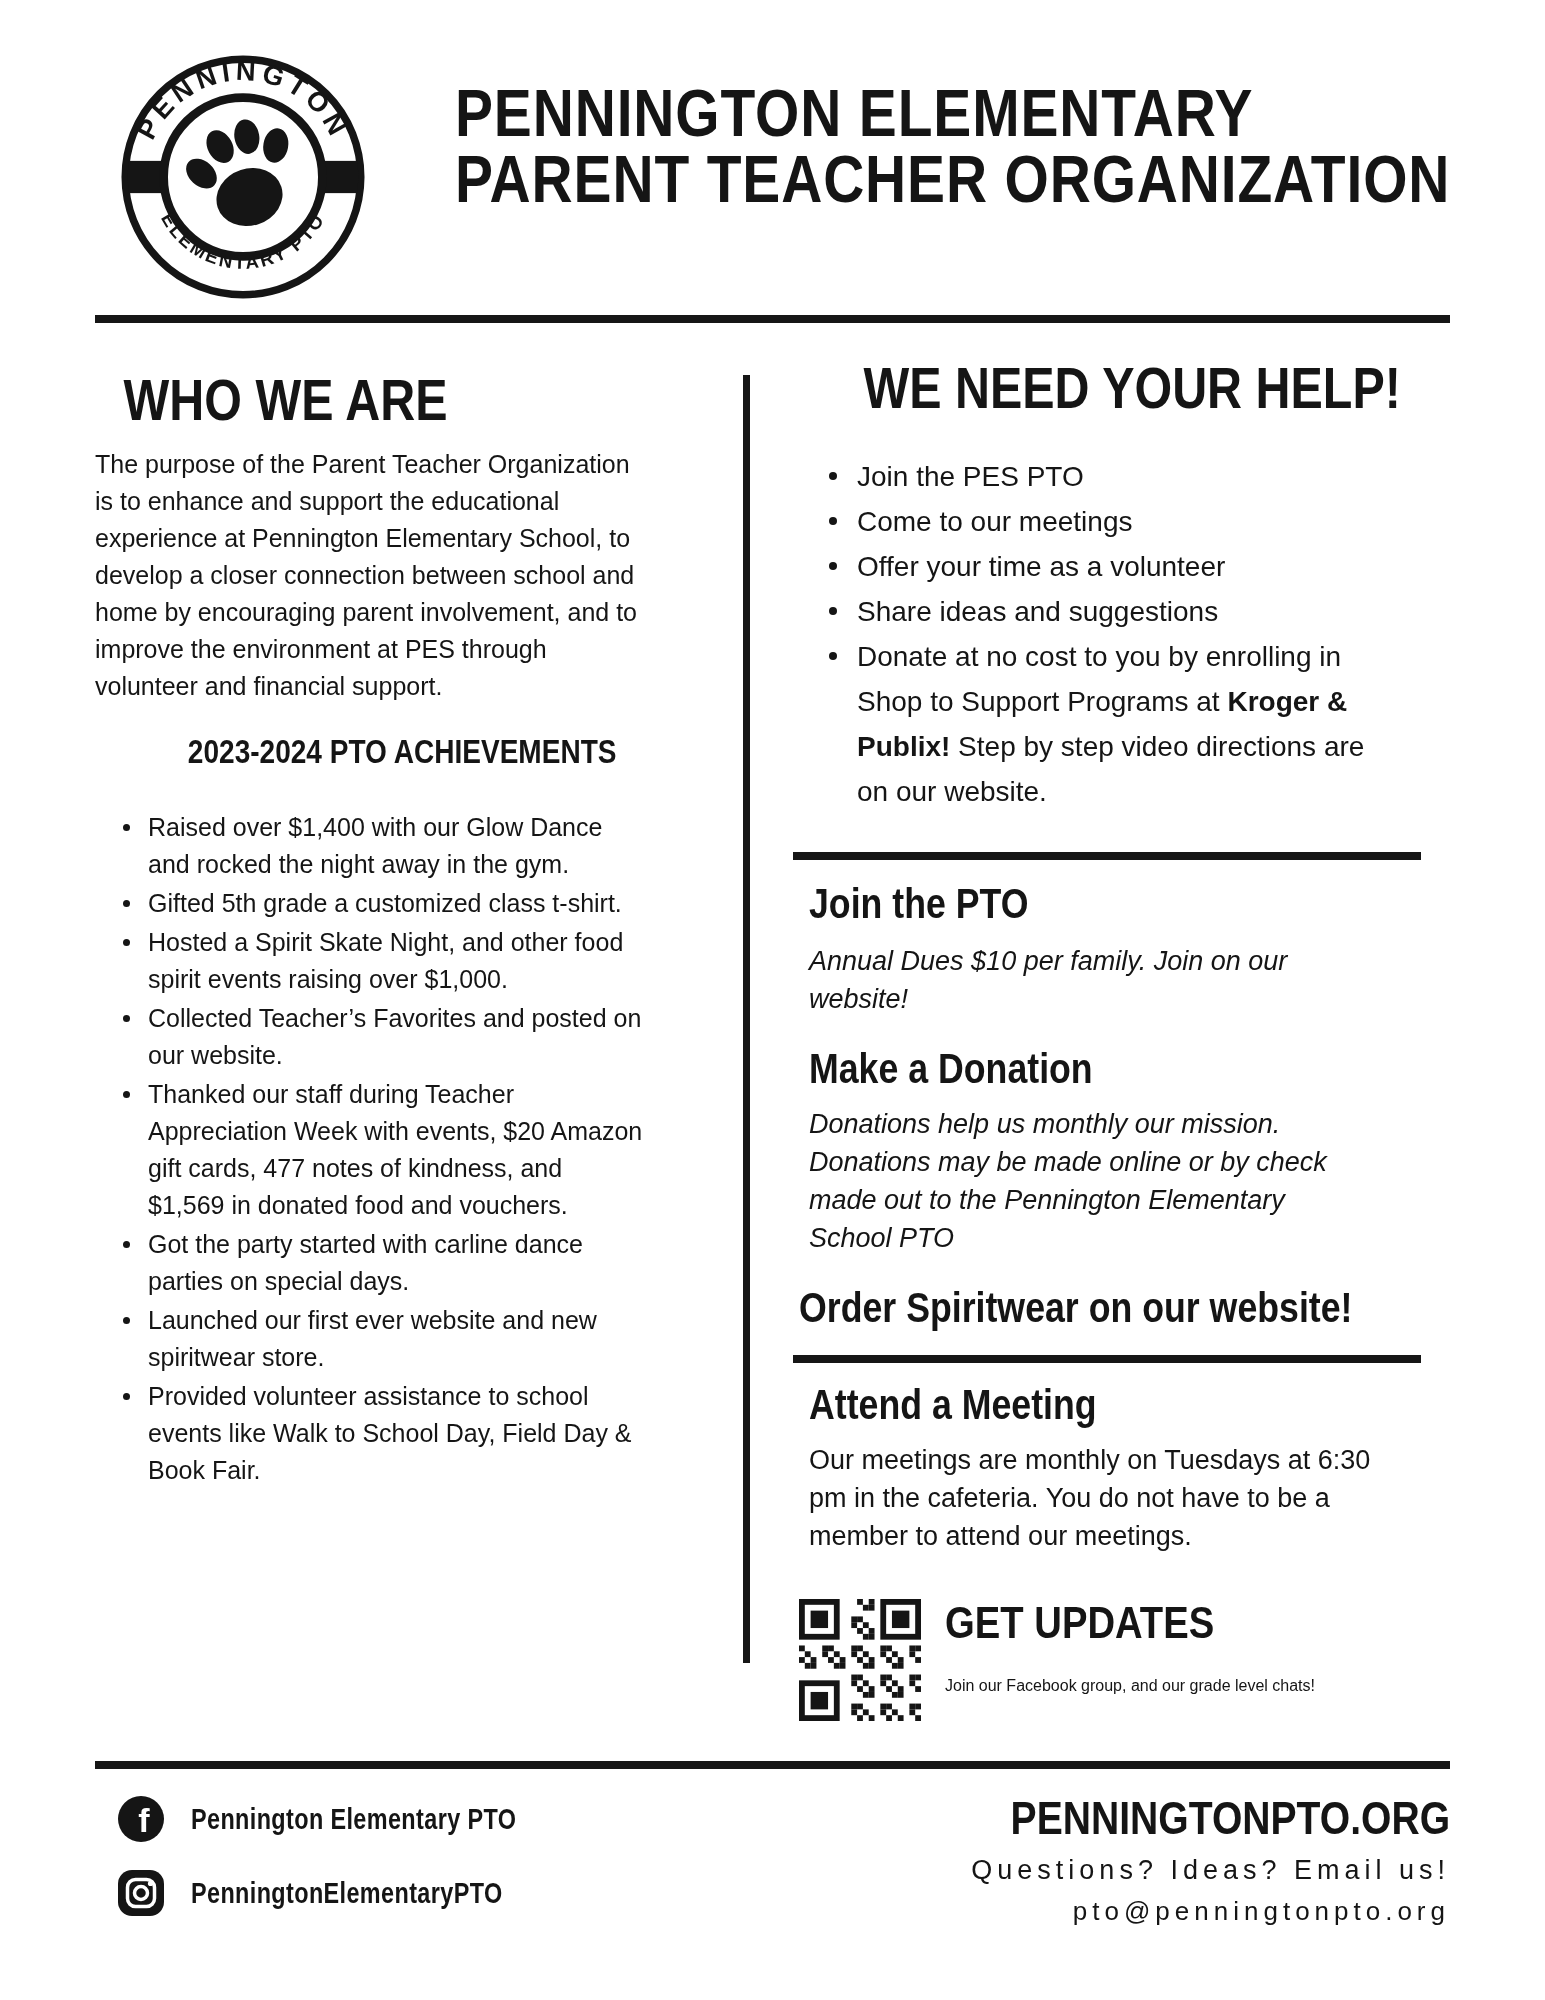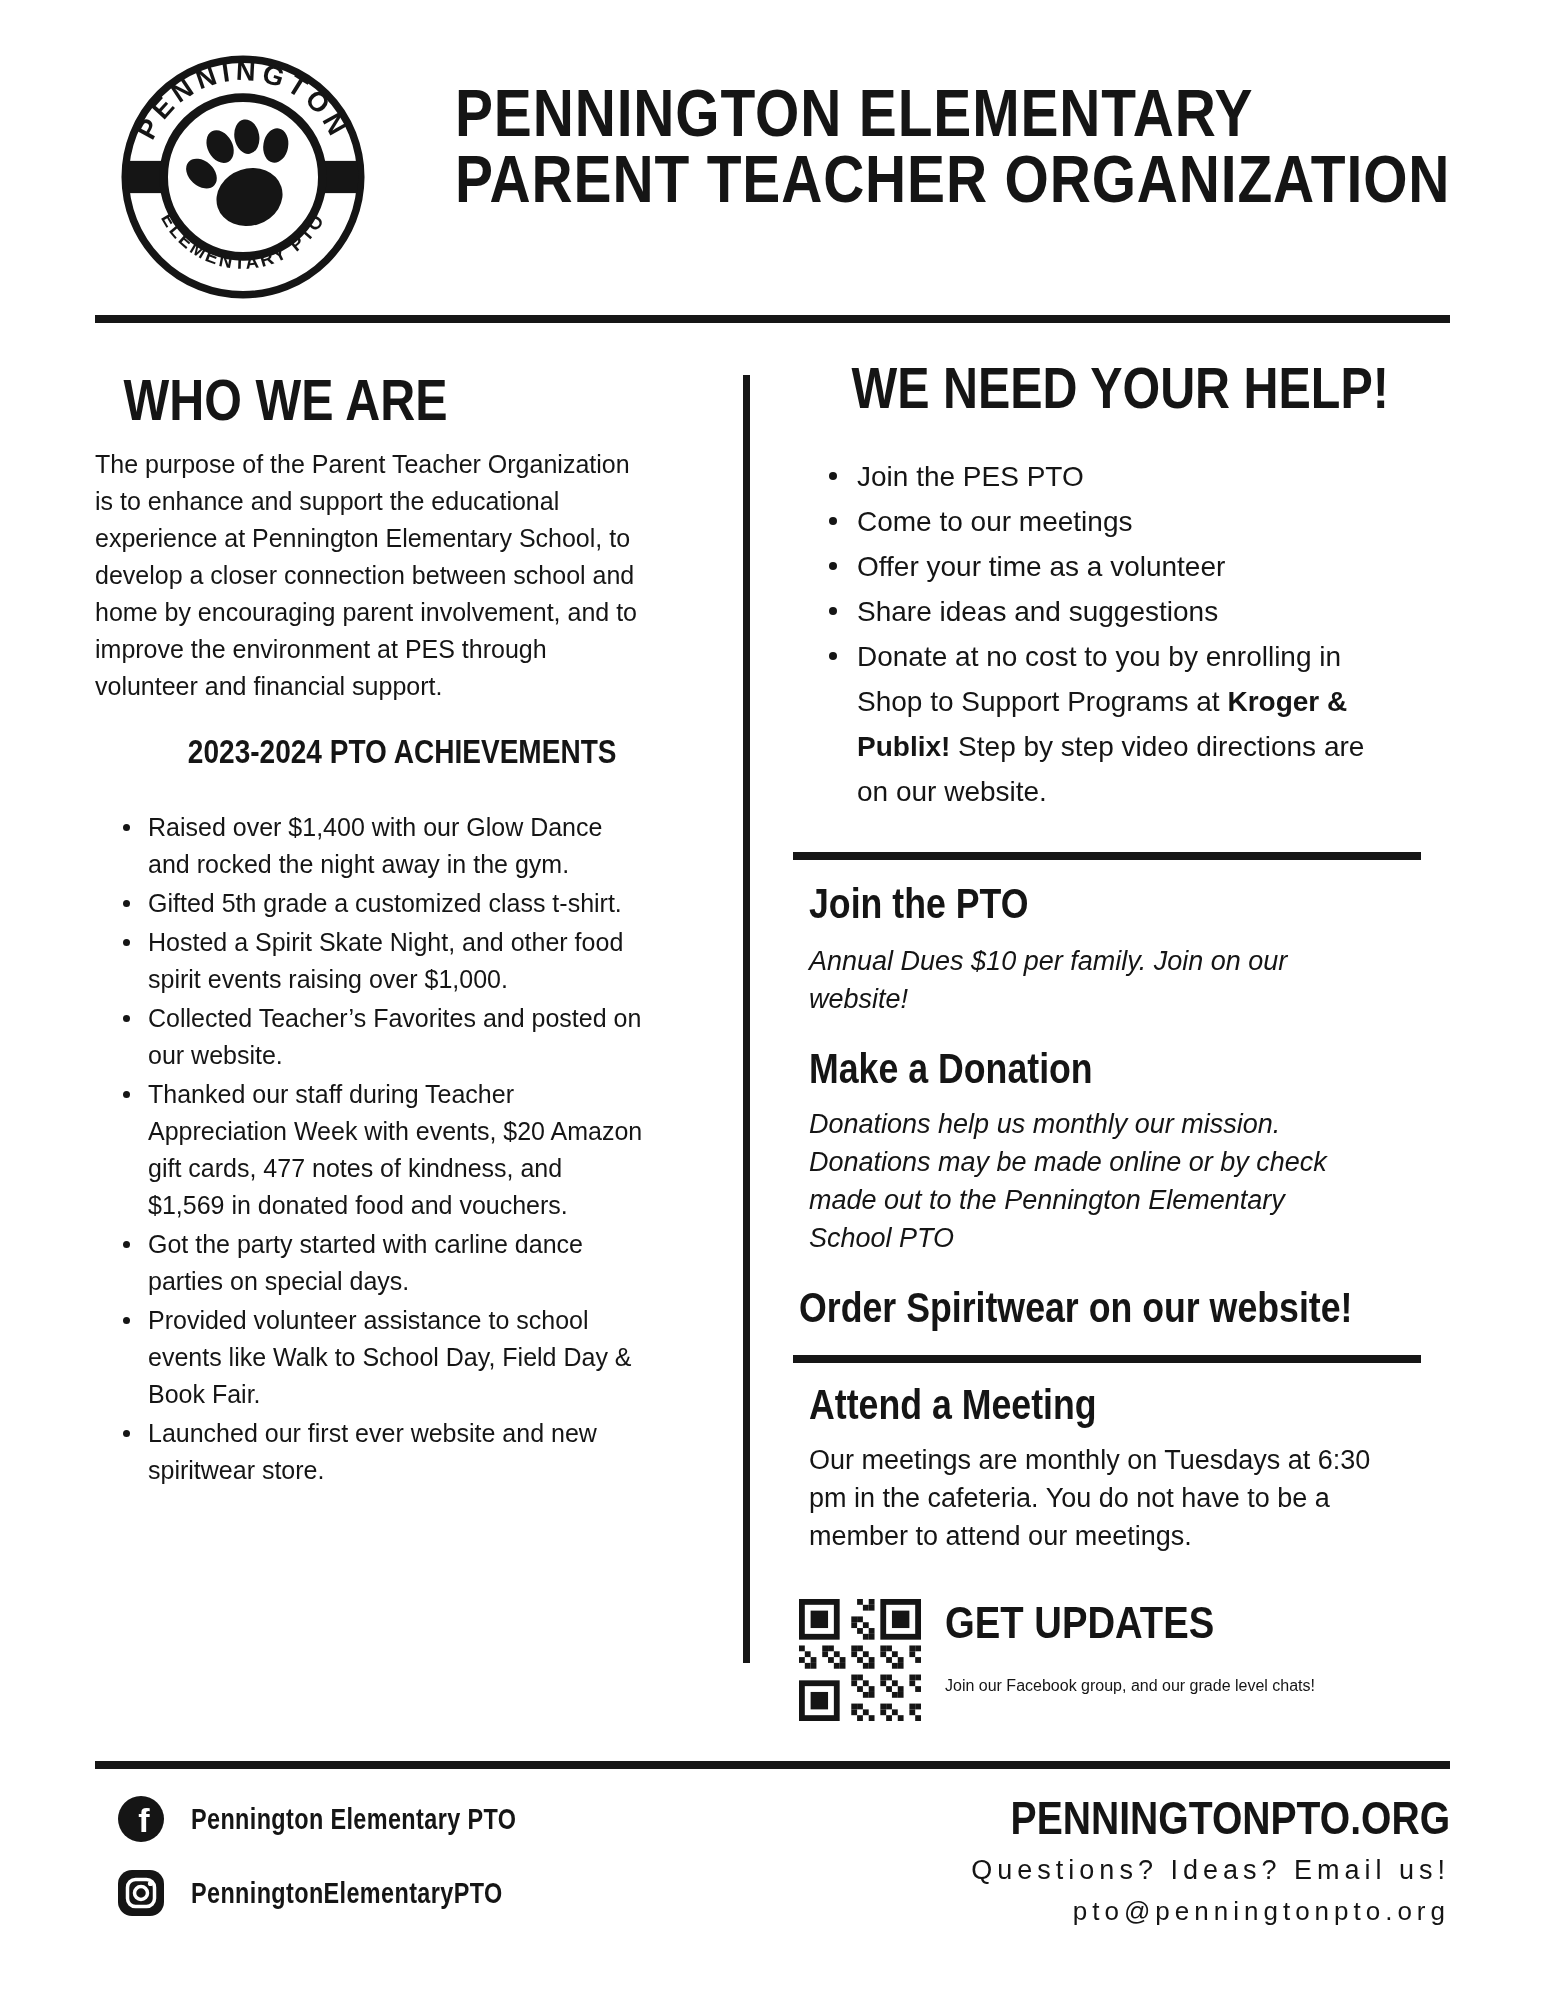--- a/index.html
+++ b/index.html
@@ -29,21 +29,21 @@
   
   .who-heading{text-align:left;font-size:57px;font-weight:bold;line-height:1.1;margin:16px 0 0;}
   .purpose{font-size:25px;line-height:37px;margin-top:14px;max-width:545px;}
   .ach-heading{text-align:center;font-size:33px;font-weight:bold;line-height:1.15;margin-top:28px;}
   .ach-list{list-style:none;margin:38px 0 0;padding:0;font-size:25px;line-height:37px;}
   .ach-list li{position:relative;padding:0 67px 0 53px;margin-bottom:2px;}
   .ach-list li::before{content:"";position:absolute;left:28px;top:15px;width:7px;height:7px;
                        border-radius:50%;background:#151515;}
 
   
-  .help-heading{text-align:center;font-size:57px;font-weight:bold;line-height:1.1;margin:4px 0 16px;}
+  .help-heading{text-align:right;font-size:57px;font-weight:bold;line-height:1.1;margin:4px 0 16px;}
   .help-list{list-style:none;margin:34px 0 0;padding:0;font-size:28px;line-height:45px;}
   .help-list li{position:relative;padding:0 66px 0 64px;}
   .help-list li::before{content:"";position:absolute;left:36px;top:18px;width:8px;height:8px;
                         border-radius:50%;background:#151515;}
   .sec-rule{width:628px;margin-top:38px;}
   .rule-2{margin-top:22px;}
   .sec{padding-left:16px;}
   .sec-heading{font-size:42px;font-weight:bold;line-height:1.15;margin:0;}
   .mt20{margin-top:20px;} .mt18{margin-top:18px;} .mt16{margin-top:16px;}
   .italic-text{font-style:italic;font-size:27px;line-height:38px;}
@@ -115,22 +115,22 @@
         <div class="who-heading"><span class="sqz sqz-c">WHO WE ARE</span></div>
         <p class="purpose">The purpose of the Parent Teacher Organization is to enhance and support the educational experience at Pennington Elementary School, to develop a closer connection between school and home by encouraging parent involvement, and to improve the environment at PES through volunteer and financial support.</p>
         <div class="ach-heading"><span class="sqz sqz-c">2023-2024 PTO ACHIEVEMENTS</span></div>
         <ul class="ach-list">
           <li>Raised over $1,400 with our Glow Dance and rocked the night away in the gym.</li>
           <li>Gifted 5th grade a customized class t-shirt.</li>
           <li>Hosted a Spirit Skate Night, and other food spirit events raising over $1,000.</li>
           <li>Collected Teacher’s Favorites and posted on our website.</li>
           <li>Thanked our staff during Teacher Appreciation Week with events, $20 Amazon gift cards, 477 notes of kindness, and $1,569 in donated food and vouchers.</li>
           <li>Got the party started with carline dance parties on special days.</li>
+          <li>Launched our first ever website and new spiritwear store.</li>
           <li>Provided volunteer assistance to school events like Walk to School Day, Field Day &amp; Book Fair.</li>
-          <li>Launched our first ever website and new spiritwear store.</li>
         </ul>
       </div>
 
       <div class="divider"></div>
 
       <div class="col-right">
         <div class="help-heading"><span class="sqz sqz-c">WE NEED YOUR HELP!</span></div>
         <ul class="help-list">
           <li>Join the PES PTO</li>
           <li>Come to our meetings</li>

